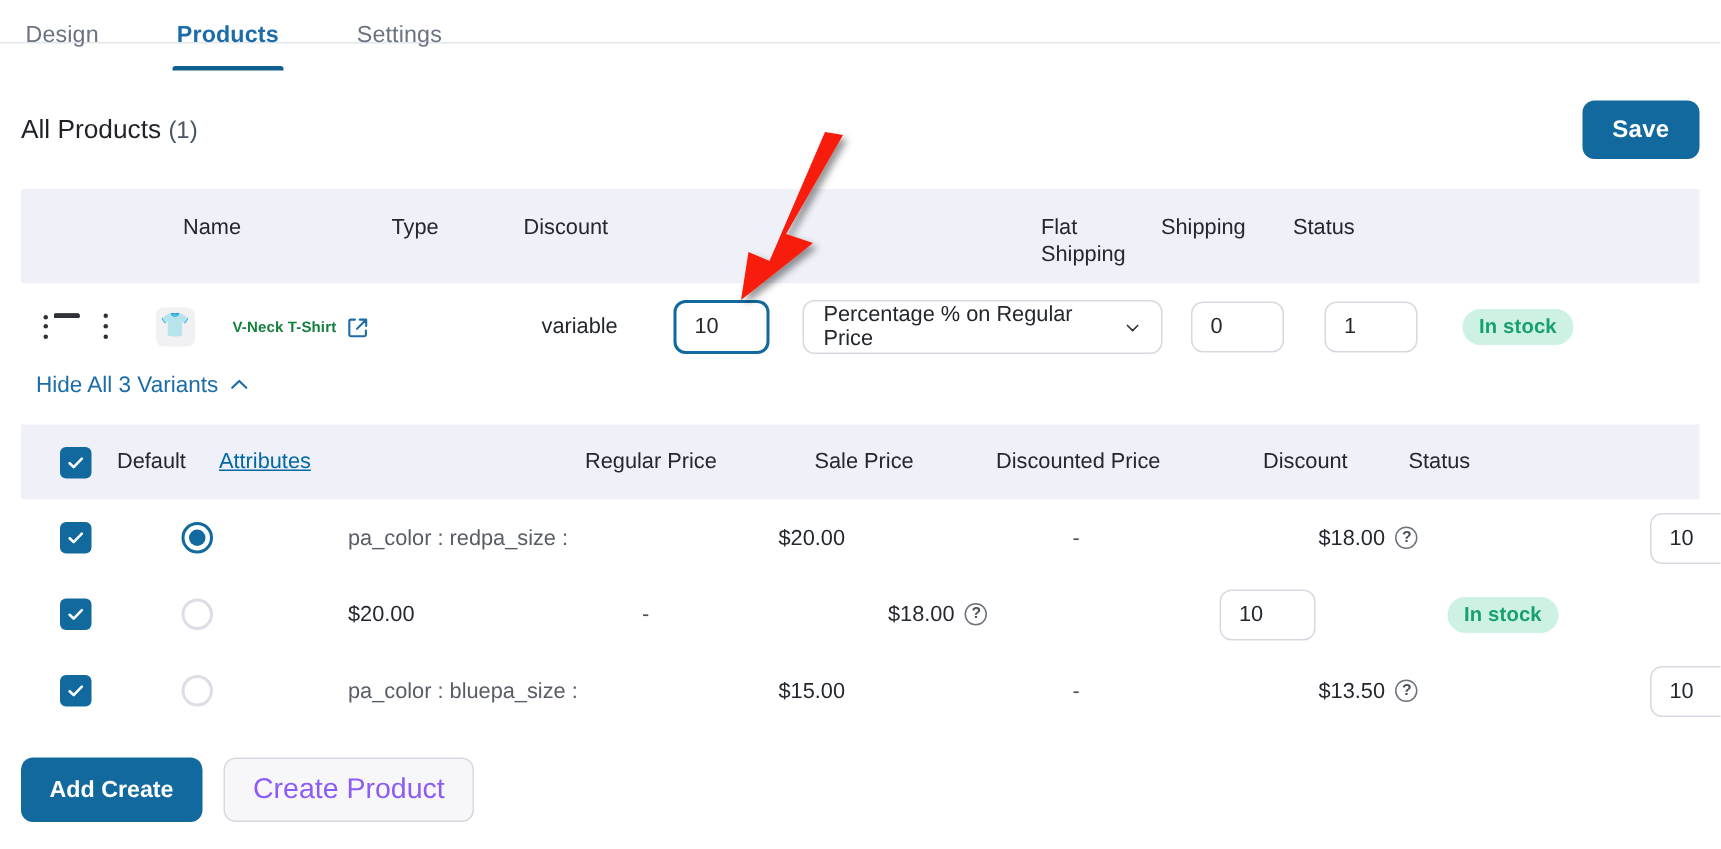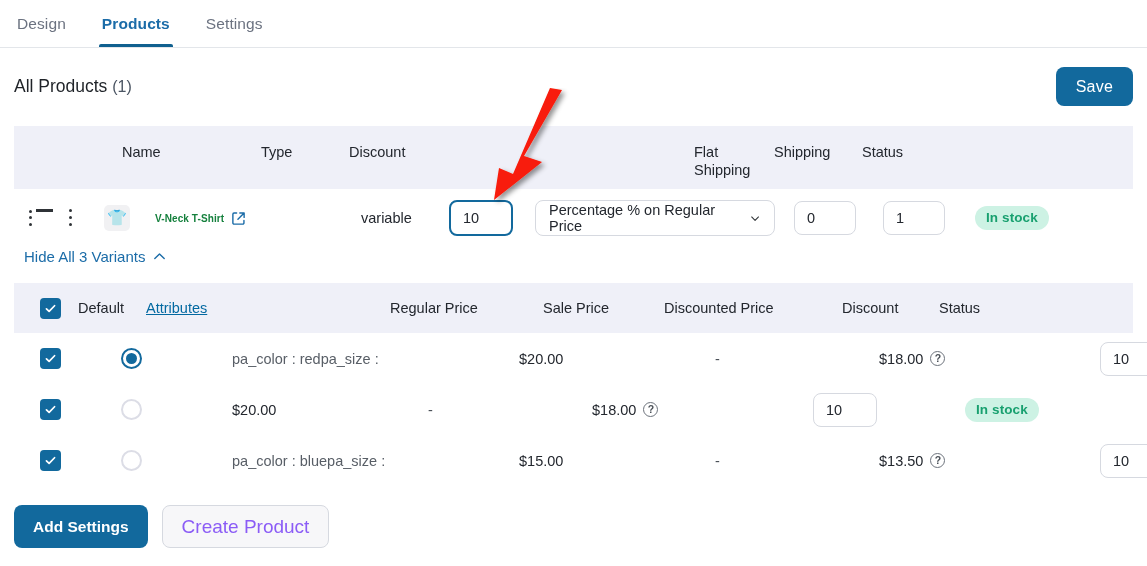--- a/index.html
+++ b/index.html
@@ -7,23 +7,23 @@
     width: 1147px; height: 566px;
     background: #ffffff;
     font-family: "Liberation Sans", sans-serif;
     color: #24292f;
     overflow: hidden;
   }
   .page { position: relative; width: 1147px; height: 566px; background:#fff; }
 
   
   .tabbar {
-    position: absolute; left: 0; top: 0; width: 1147px; height: 48px;
+    position: absolute; left: 0; top: 0; width: 1147px; height: 29px;
     border-bottom: 1px solid #e3e6ea;
-    display: flex; align-items: flex-start; padding-left: 14px; gap: 30px; text-align: center;
+    display: flex; align-items: flex-start; padding-left: 14px; gap: 46px; text-align: center;
   }
   .tab {
     position: relative; font-size: 15.5px; line-height: 1;
     padding: 16px 3px 14px 3px; color: #6b7280; cursor: pointer;
     letter-spacing: .1px;
   }
   .tab.active { color: #1b6ca8; font-weight: 700; }
   .tab.active::after {
     content: ""; position: absolute; left: 0; right: 0; bottom: -1px;
     height: 3px; background: #10608f; border-radius: 2px 2px 0 0;
@@ -34,21 +34,21 @@
     position: absolute; left: 0; top: 46px; width: 1147px; height: 80px;
   }
   .pagetitle {
     position: absolute; left: 14px; top: 30px;
     font-size: 17.5px; color: #1f2328;
   }
   .pagetitle .count { color: #4b5563; font-size: 16px; }
   .save-btn {
     position: absolute; right: 14px; top: 21px;
     background: #12699d; color: #fff; border: none; border-radius: 8px;
-    font-family: inherit; font-size: 16px; font-weight: 400;
+    font-family: inherit; font-size: 16px; font-weight: 700;
     padding: 0 20px; height: 39px; cursor: pointer; letter-spacing: .2px;
   }
 
   
   .ptable {
     position: absolute; left: 14px; top: 126px; width: 1119px;
   }
   .ptable-head {
     display: flex; align-items: flex-start;
     background: #eff0f8; height: 63px; padding-top: 17px;
@@ -380,21 +380,21 @@
       <div class="cell v-disc">
         <input class="inp inp-disc" value="10" style="">
       </div>
       <div class="cell v-stat" style="padding-left:12px;">
         <span class="badge">In stock</span>
       </div>
     </div>
   </div>
 
   <div class="footer">
-    <button class="btn-primary">Add Settings</button>
+    <button class="btn-primary">Add Create</button>
     <button class="btn-secondary">Create Product</button>
   </div>
 
   <svg class="arrow-anno" viewBox="0 0 120 128">
     <defs>
       <filter id="shd" x="-30%" y="-30%" width="170%" height="170%">
         <feDropShadow dx="3" dy="3" stdDeviation="2.6" flood-color="#000" flood-opacity="0.42"></feDropShadow>
       </filter>
     </defs>
     <g filter="url(#shd)">

